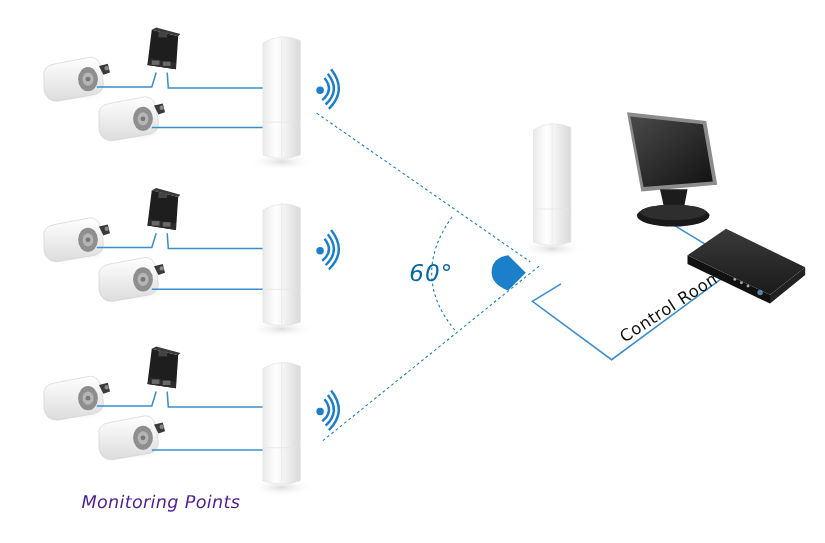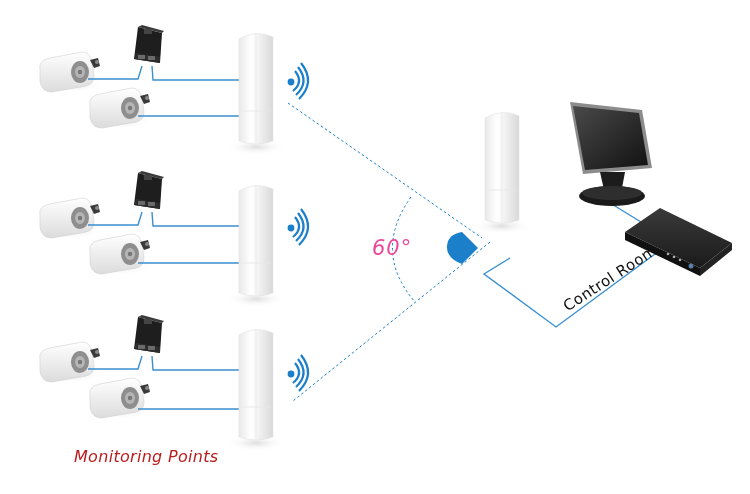--- a/index.html
+++ b/index.html
@@ -1,20 +1,20 @@
 <!DOCTYPE html>
 <html><head>
 <meta charset="utf-8">
 <style>
   html,body{margin:0;padding:0;background:#ffffff;}
   body{width:750px;height:494px;position:relative;overflow:hidden;font-family:"DejaVu Sans",sans-serif;}
   #stage{position:absolute;left:0;top:0;width:750px;height:494px;}
   .label{position:absolute;white-space:nowrap;}
-  .lbl-monitor{left:74px;top:447px;font-size:16px;font-style:italic;color:#b91c1c;letter-spacing:0.3px;}
-  .lbl-angle{left:372px;top:236px;font-size:21px;font-style:italic;color:#ec4899;letter-spacing:1px;text-align:center;}
+  .lbl-monitor{left:74px;top:447px;font-size:16px;font-style:italic;color:#4c1d95;letter-spacing:0.3px;}
+  .lbl-angle{left:372px;top:236px;font-size:21px;font-style:italic;color:#0369a1;letter-spacing:1px;text-align:center;}
   .lbl-control{left:560px;top:300px;font-size:15px;color:#111;transform-origin:0 0;transform:rotate(-33deg);letter-spacing:0.5px;}
 </style>
 </head>
 <body>
 
 <svg id="stage" viewBox="0 0 750 494" xmlns="http://www.w3.org/2000/svg">
   <defs>
     <linearGradient id="cylGrad" x1="0" x2="1" y1="0" y2="0">
       <stop offset="0" stop-color="#e9e9e9"></stop>
       <stop offset="0.35" stop-color="#ffffff"></stop>

